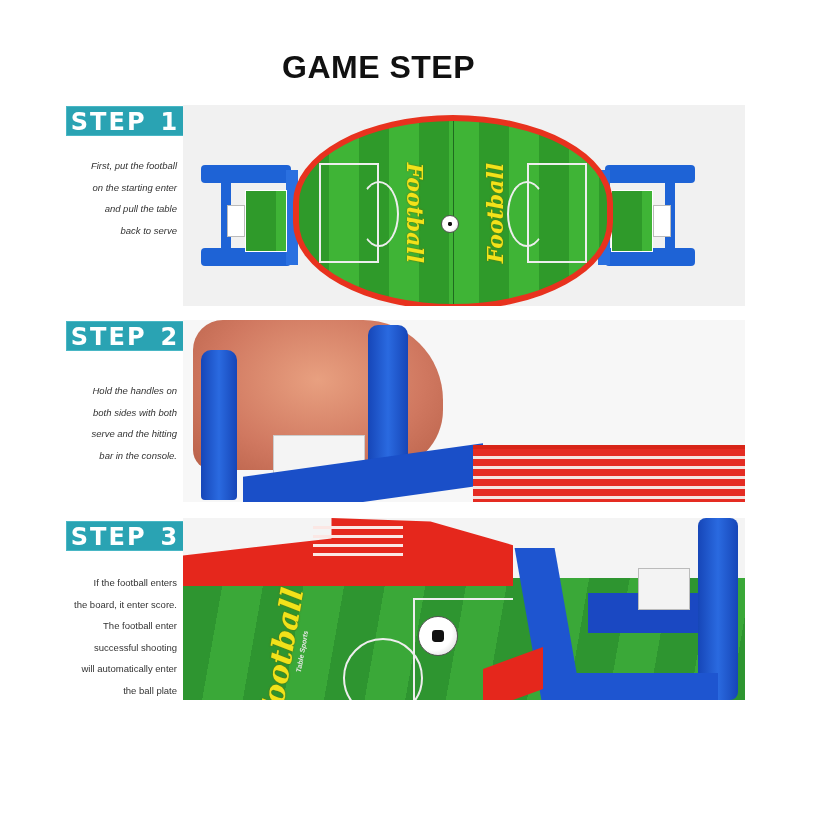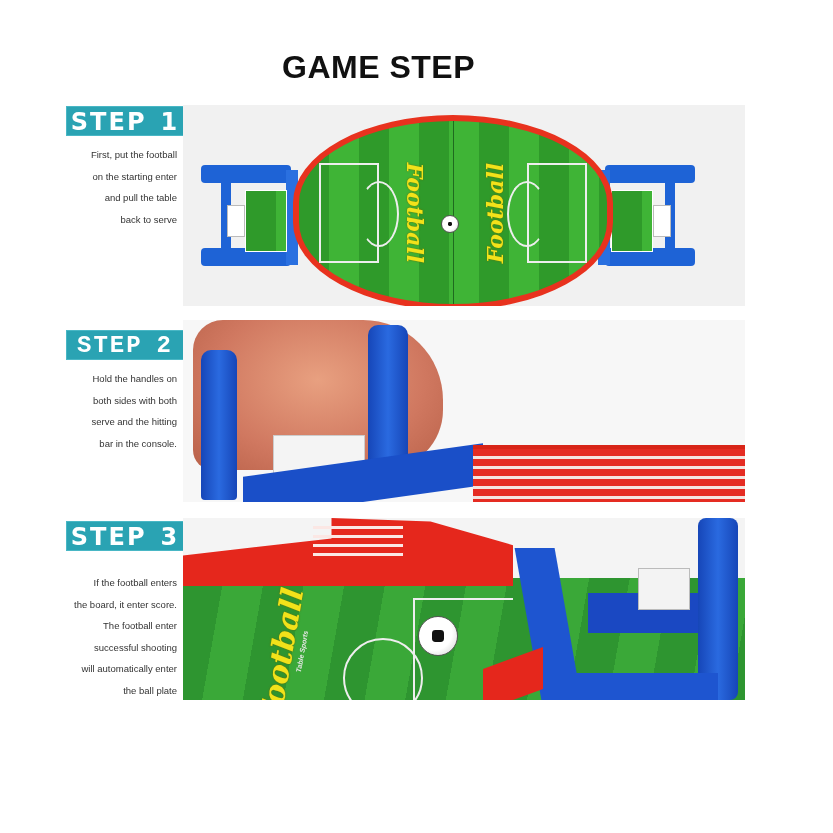--- a/index.html
+++ b/index.html
@@ -23,21 +23,21 @@
 </head>
 <body>
 
 <div>
 
   <div class="title">GAME STEP</div>
 
   <div class="badge" style="top:106px;">
     <span>STEP</span><span class="num">1</span>
   </div>
-  <div class="desc" style="top:144px;">
+  <div class="desc" style="top:155px;font-style:italic;">
     <div>First, put the football</div>
     <div>on the starting enter</div>
     <div>and pull the table</div>
     <div>back to serve</div>
   </div>
   <div class="panel p1">
 
     <div class="abs" style="left:18px;top:55px;width:100px;height:110px;">
       <div class="abs" style="left:0;top:5px;width:90px;height:18px;background:#1e63d6;border-radius:4px;"></div>
       <div class="abs" style="left:0;top:88px;width:90px;height:18px;background:#1e63d6;border-radius:4px;"></div>
@@ -61,24 +61,24 @@
       <div class="abs" style="left:20px;top:42px;width:60px;height:100px;border:2px solid #eee;box-sizing:border-box;"></div>
       <div class="abs" style="right:20px;top:42px;width:60px;height:100px;border:2px solid #eee;box-sizing:border-box;"></div>
       <div class="abs" style="left:60px;top:60px;width:40px;height:66px;border:2px solid #eee;border-radius:50%;border-left-color:transparent;box-sizing:border-box;"></div>
       <div class="abs" style="right:60px;top:60px;width:40px;height:66px;border:2px solid #eee;border-radius:50%;border-right-color:transparent;box-sizing:border-box;"></div>
     </div>
     <div class="logo" style="left:182px;top:95px;font-size:22px;transform:rotate(90deg);">Football</div>
     <div class="logo" style="left:262px;top:95px;font-size:22px;transform:rotate(-90deg);">Football</div>
     <div class="ball" style="left:258px;top:110px;width:16px;height:16px;"></div>
   </div>
 
-  <div class="badge" style="top:330px;font-family:Liberation Mono, monospace;">
+  <div class="badge" style="top:321px;">
     <span>STEP</span><span class="num">2</span>
   </div>
-  <div class="desc" style="top:368px;">
+  <div class="desc" style="top:380px;font-style:italic;">
     <div>Hold the handles on</div>
     <div>both sides with both</div>
     <div>serve and the hitting</div>
     <div>bar in the console.</div>
   </div>
   <div class="panel p2">
     <div class="abs" style="left:10px;top:0;width:250px;height:150px;background:radial-gradient(ellipse at 50% 40%, #e8a080 0%, #d07860 60%, #b86048 100%);border-radius:30px 80px 60px 20px;"></div>
     <div class="abs" style="left:18px;top:30px;width:36px;height:150px;background:linear-gradient(90deg,#1646b8,#2a6ae0,#1646b8);border-radius:10px 10px 4px 4px;"></div>
     <div class="abs" style="left:185px;top:5px;width:40px;height:155px;background:linear-gradient(90deg,#1646b8,#2a6ae0,#1646b8);border-radius:10px 10px 4px 4px;"></div>
     <div class="abs" style="left:90px;top:115px;width:90px;height:40px;background:#f4f4f4;border:1px solid #ccc;"></div>

